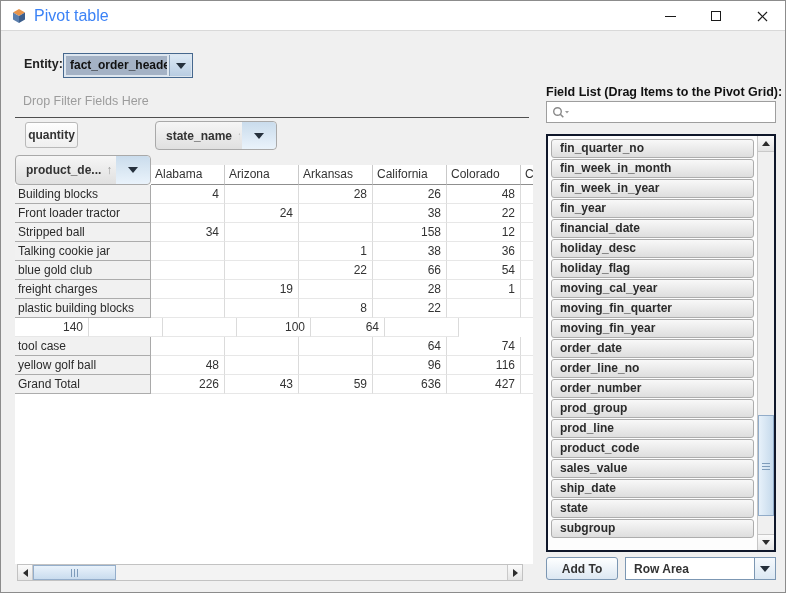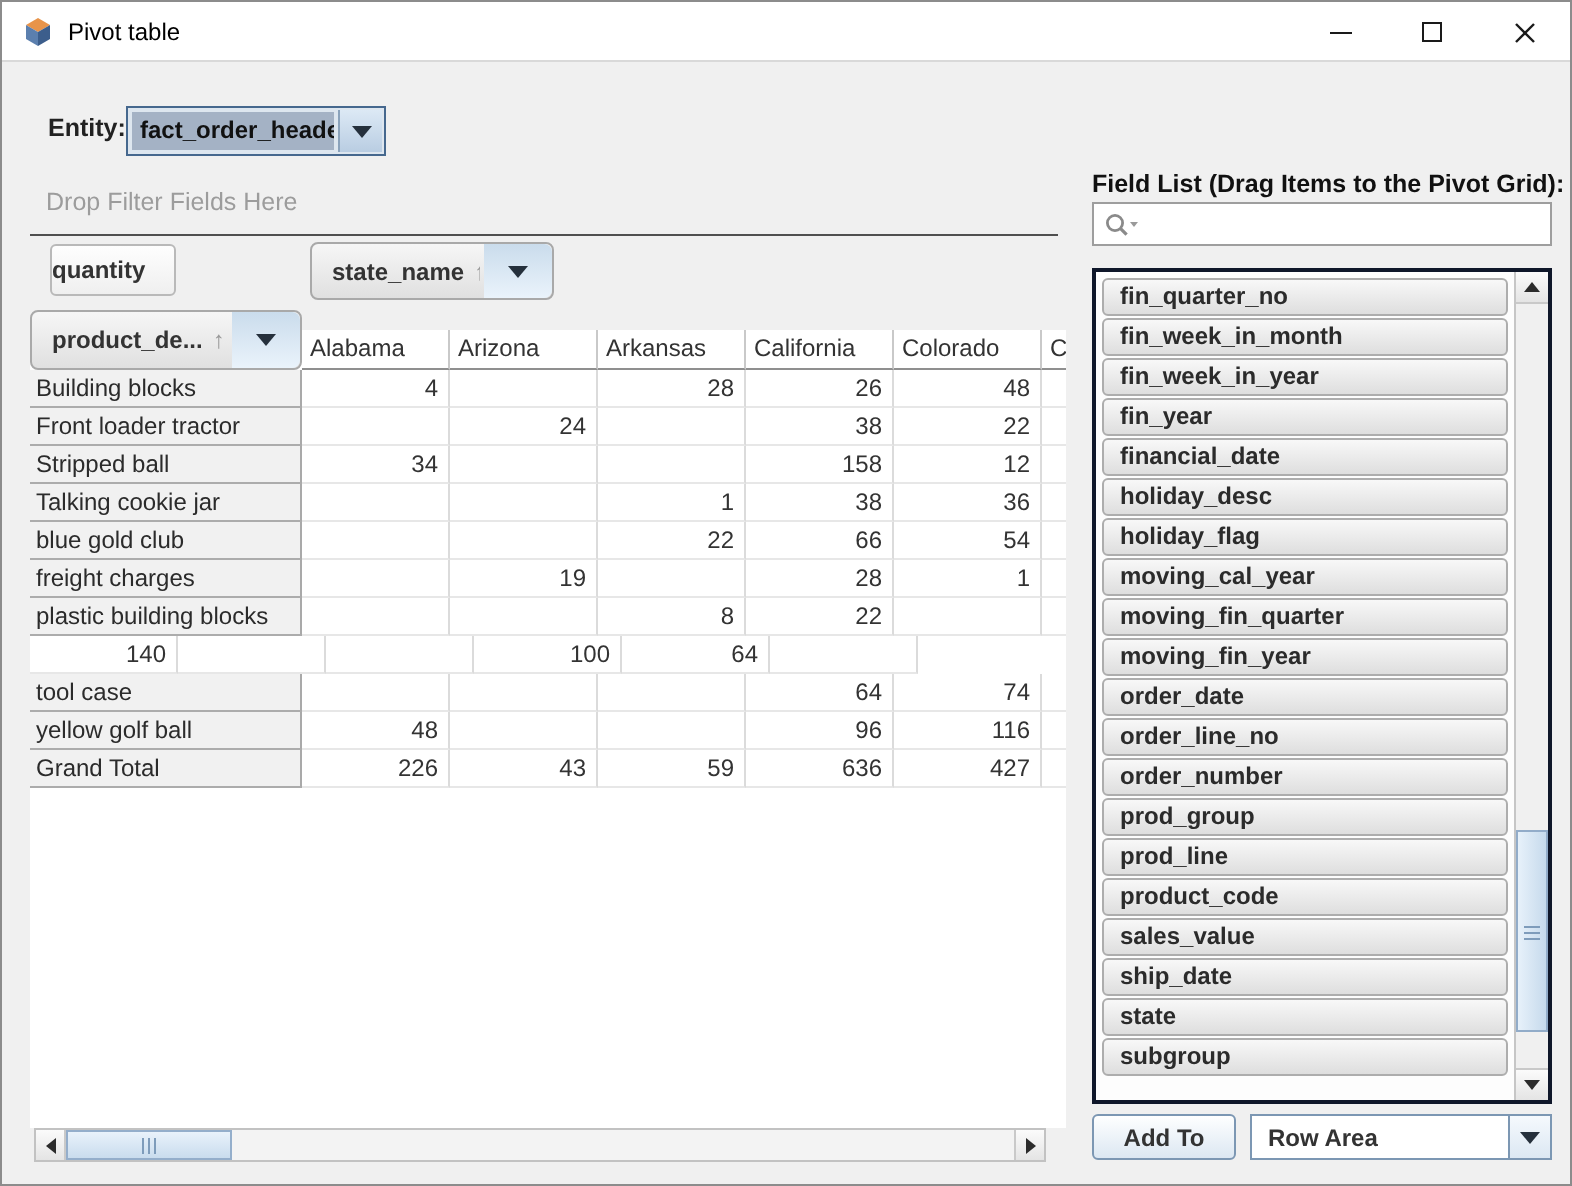--- a/index.html
+++ b/index.html
@@ -4,44 +4,44 @@
 <style>
   * { box-sizing: border-box; margin: 0; padding: 0; }
   body { background: #ffffff; font-family: "Liberation Sans", sans-serif; }
   .window {
     position: relative; width: 786px; height: 593px;
     border: 1px solid #8c8c8c; background: #f0f0f0; overflow: hidden;
   }
   
   .titlebar { position: absolute; top: 0; left: 0; right: 0; height: 30px; background: #ffffff; border-bottom: 1px solid #d9d9d9; }
   .app-icon { position: absolute; left: 10px; top: 7px; width: 16px; height: 16px; }
-  .title-text { position: absolute; left: 33px; top: 0; line-height: 30px; font-size: 12px; color: #000000; }
+  .title-text { position: absolute; left: 33px; top: 0; line-height: 30px; font-size: 16px; color: #3b82f6; }
   .win-btn { position: absolute; top: 0; width: 46px; height: 30px; display: flex; align-items: center; justify-content: center; }
   .btn-min { right: 92px; } .btn-max { right: 46px; } .btn-close { right: 0; }
   .glyph-min { width: 11px; border-top: 1px solid #1a1a1a; }
   .glyph-max { width: 10px; height: 10px; border: 1px solid #1a1a1a; }
 
   
   .entity-label { position: absolute; left: 23px; top: 56px; font-size: 12.5px; font-weight: bold; color: #222; }
   .entity-combo { position: absolute; left: 62px; top: 52px; width: 130px; height: 25px; border: 1px solid #46688e; background: #dde6ef; }
   .entity-value { position: absolute; left: 2px; top: 2px; bottom: 2px; right: 25px; background: #a4b2c5; color: #111;
                   font-size: 12px; font-weight: bold; line-height: 19px; padding-left: 4px; white-space: nowrap; overflow: hidden; }
   .entity-arrow { position: absolute; right: 1px; top: 1px; bottom: 1px; width: 22px;
                   background: linear-gradient(#dce9f5, #b9cde2); border-left: 1px solid #8aa2bb;
                   display: flex; align-items: center; justify-content: center; }
   .tri-down { width: 0; height: 0; border-left: 5px solid transparent; border-right: 5px solid transparent; border-top: 6px solid #25303c; }
 
   
   .drop-hint { position: absolute; left: 22px; top: 93px; font-size: 12.5px; color: #9c9c9c; }
   .filter-line { position: absolute; left: 14px; top: 116px; width: 514px; height: 1px; background: #4f4f4f; }
   .chip { position: absolute; border: 1px solid #a9a9a9; border-radius: 4px; background: linear-gradient(#f6f6f6, #e0e0e0);
           font-size: 12px; font-weight: bold; color: #333; }
-  .chip-measure { left: 24px; top: 121px; width: 63px; height: 26px; border-radius: 3px;
+  .chip-measure { left: 24px; top: 121px; width: 53px; height: 26px; border-radius: 3px;
                   background: linear-gradient(#fefefe, #efefef); border-color: #b9b9b9;
-                  display: flex; align-items: center; justify-content: flex-start; }
+                  display: flex; align-items: center; justify-content: center; }
   .chip-col { left: 154px; top: 120px; width: 122px; height: 29px; }
   .chip-row { left: 14px; top: 154px; width: 136px; height: 30px; z-index: 5; }
   .chip-label { position: absolute; left: 10px; top: 0; bottom: 0; right: 36px; display: flex; align-items: center; white-space: nowrap; overflow: hidden; }
   .sort-arrow { color: #999; font-weight: normal; margin-left: 5px; font-size: 12px; }
   .chip-arrow { position: absolute; right: 0; top: 0; bottom: 0; width: 34px; border-radius: 0 4px 4px 0;
                 background: linear-gradient(#cadcec, #eaf3fb); display: flex; align-items: center; justify-content: center; }
 
   
   .viewport { position: absolute; left: 14px; top: 164px; width: 518px; height: 399px; background: #ffffff; overflow: hidden; }
   .hdr-row { position: absolute; left: 136px; top: 0; width: 382px; height: 20px; display: flex; overflow: hidden; }

